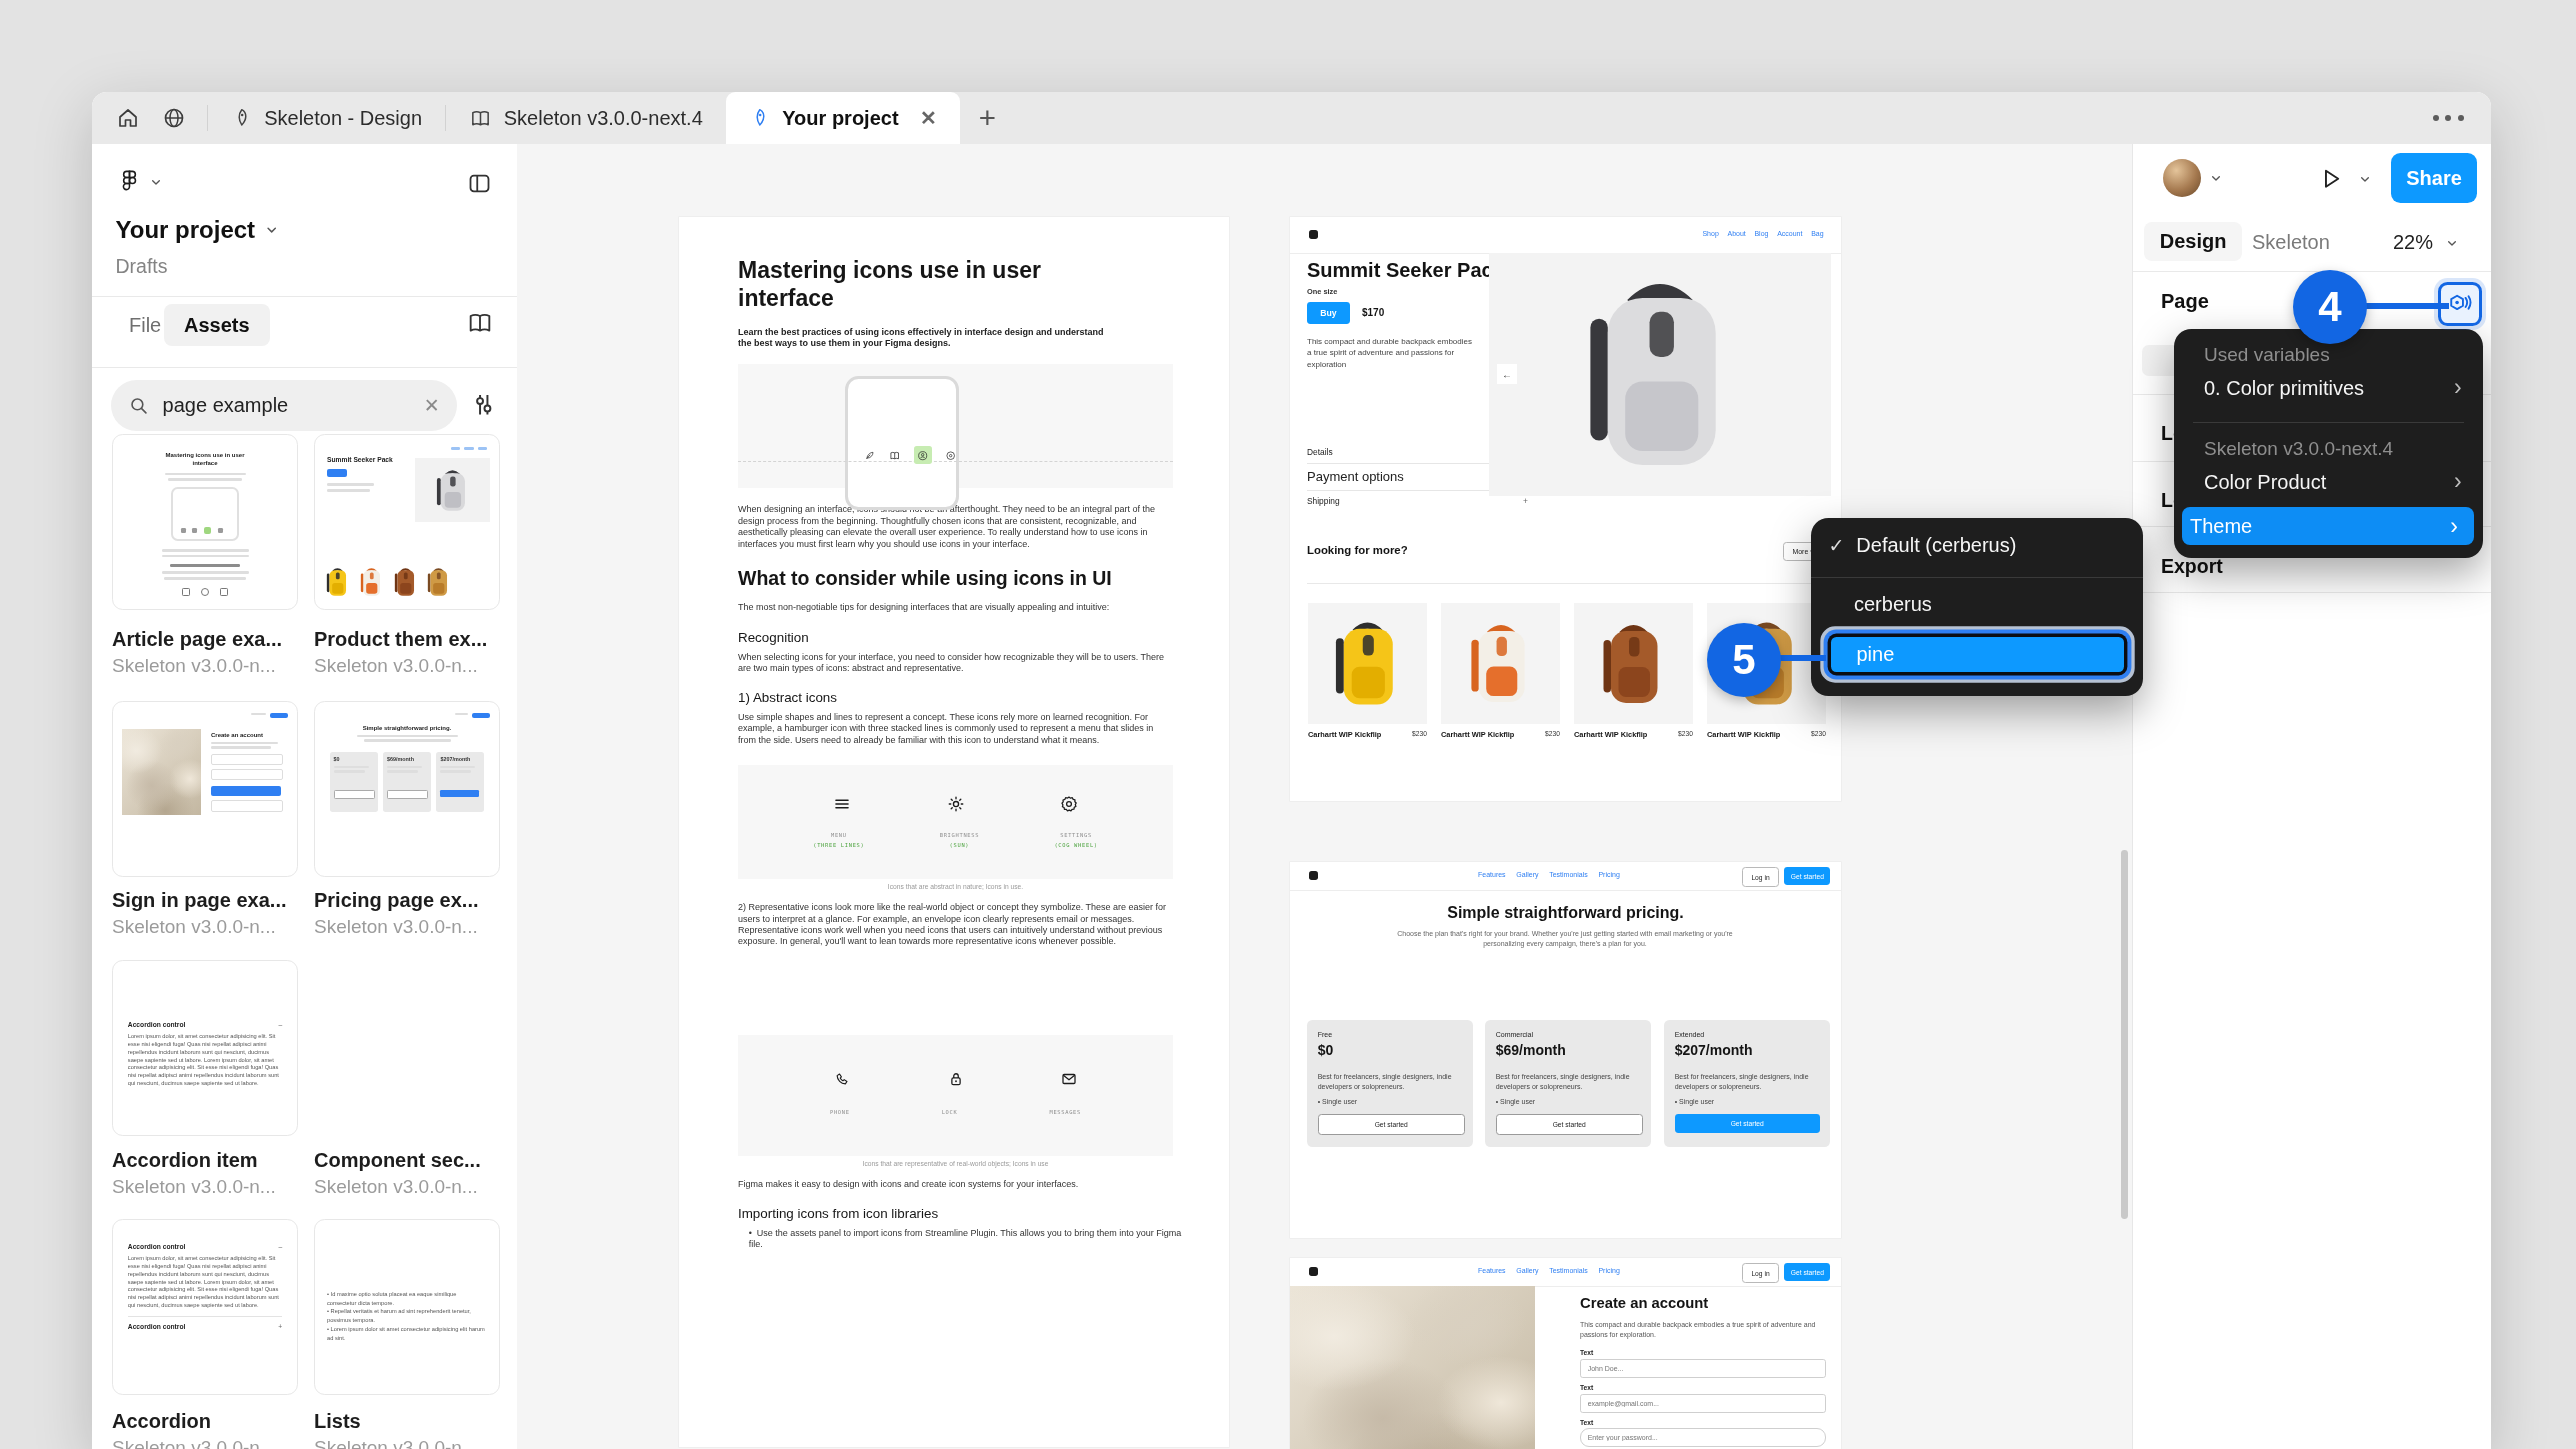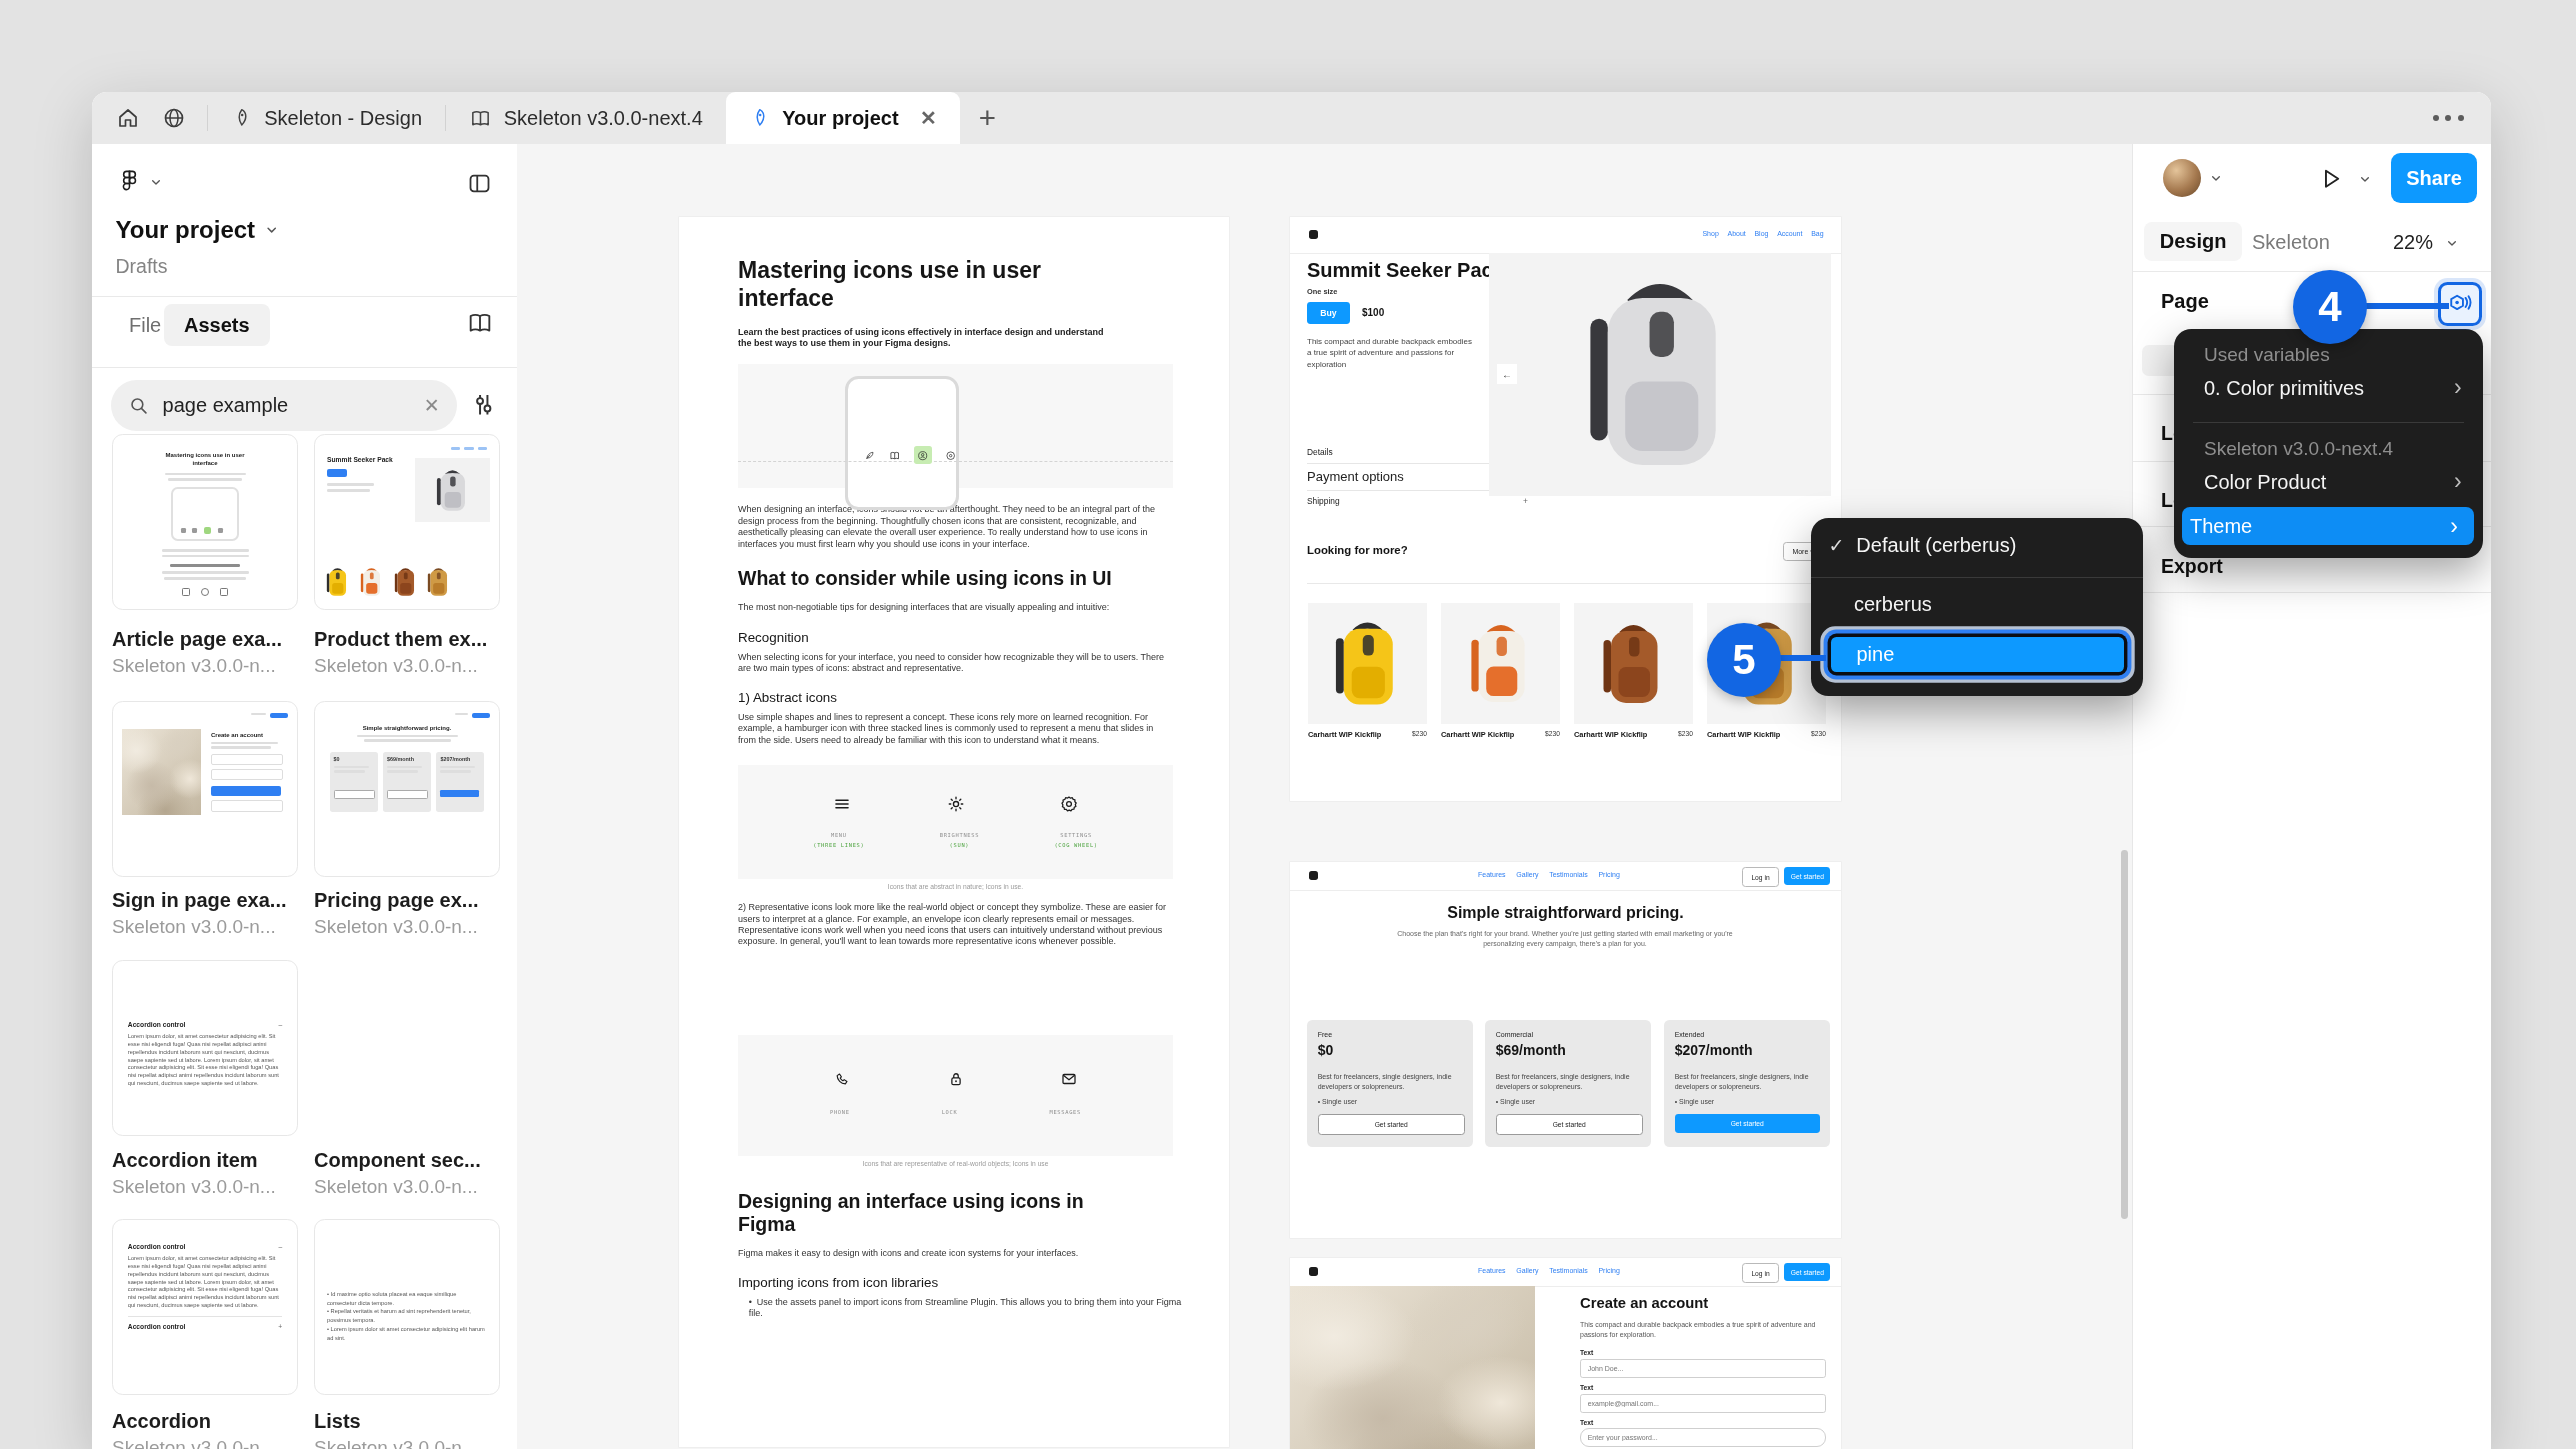--- a/index.html
+++ b/index.html
@@ -489,41 +489,40 @@
               <use href="#i-mail"></use>
             </svg>
         </div>
         <div style="position:absolute;top:74px;left:0;width:435px;display:flex;justify-content:space-evenly">
           <div class="mono icolab">PHONE</div>
           <div class="mono icolab">LOCK</div>
           <div class="mono icolab">MESSAGES</div>
         </div>
       </div>
       <div class="cap">Icons that are representative of real-world objects; Icons in use</div>
-      <h2 style="margin-top:23px">Designing an interface using icons in Figma</h2>
       <p>Figma makes it easy to design with icons and create icon systems for your interfaces.</p>
       <h3>Importing icons from icon libraries</h3>
       <p style="padding-left:10.7px">•&nbsp; <span>Use the assets panel to import icons from Streamline Plugin. This allows you to bring them into your Figma file.</span></p>
     </div>
 
     <div class="frame" style="left:773px;top:73px;width:551px;height:584px">
       <div style="position:absolute;left:0;top:0;width:100%;height:36px;border-bottom:0.7px solid #ededed">
         <div style="position:absolute;left:19px;top:13.4px;width:8.7px;height:8.7px;border-radius:2.7px;background:#1c1c1c"></div>
         <div class="f" style="position:absolute;right:17.4px;top:13.4px;gap:8.7px">
           <span class="snav">Shop</span>
           <span class="snav">About</span>
           <span class="snav">Blog</span>
           <span class="snav">Account</span>
           <span class="snav">Bag</span>
         </div>
       </div>
       <div style="position:absolute;left:17px;top:42px;font-size:20px;font-weight:700;color:#141414">Summit Seeker Pack</div>
       <div style="position:absolute;left:17px;top:70px;font-size:7.4px;font-weight:600;color:#333">One size</div>
       <div class="sbtnb" style="position:absolute;left:17px;top:85px;width:43px;height:21.5px;font-size:8.7px;font-weight:600">Buy</div>
-      <div style="position:absolute;left:72px;top:90px;font-size:10px;font-weight:700;color:#141414">$100</div>
+      <div style="position:absolute;left:72px;top:90px;font-size:10px;font-weight:700;color:#141414">$170</div>
       <div style="position:absolute;left:17px;top:119px;width:171px;font-size:8px;line-height:11.4px;color:#444">This compact and durable backpack embodies a true spirit of adventure and passions for exploration</div>
       <div style="position:absolute;left:17px;top:225px;width:221px">
         <div style="display:flex;justify-content:space-between;padding:5.4px 0;border-bottom:0.7px solid #e6e6e6;font-size:8.4px;color:#222">
             <span>Details</span>
             <span style="color:#666">+</span>
           </div>
         <div style="display:flex;justify-content:space-between;padding:5.4px 0;border-bottom:0.7px solid #e6e6e6;font-size:13px;color:#222">
             <span>Payment options</span>
             <span style="color:#666">+</span>
           </div>

